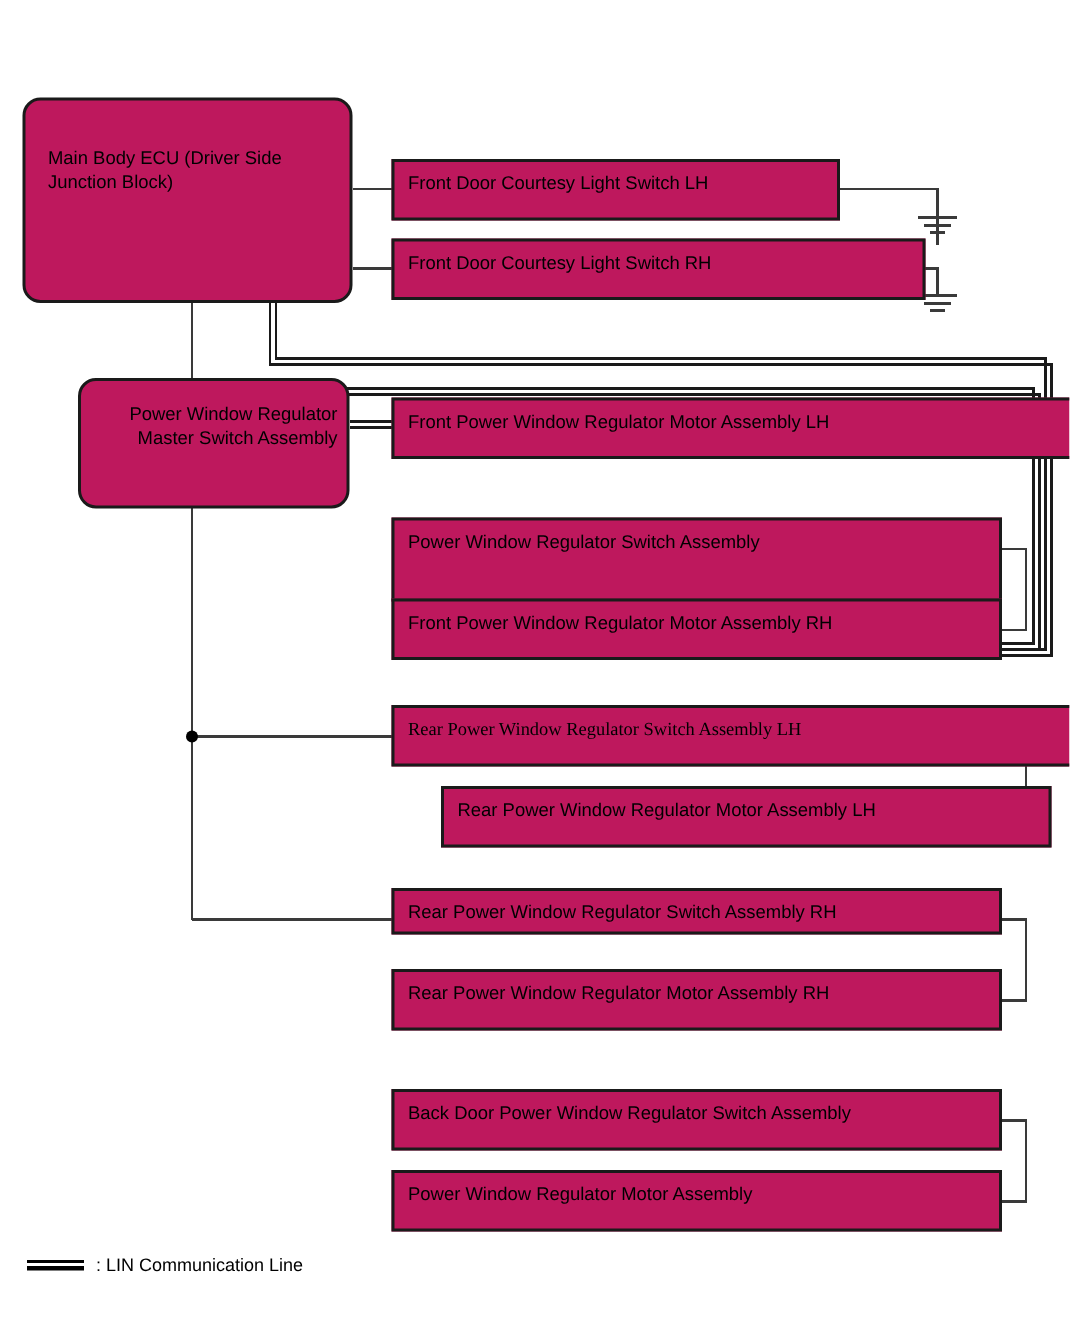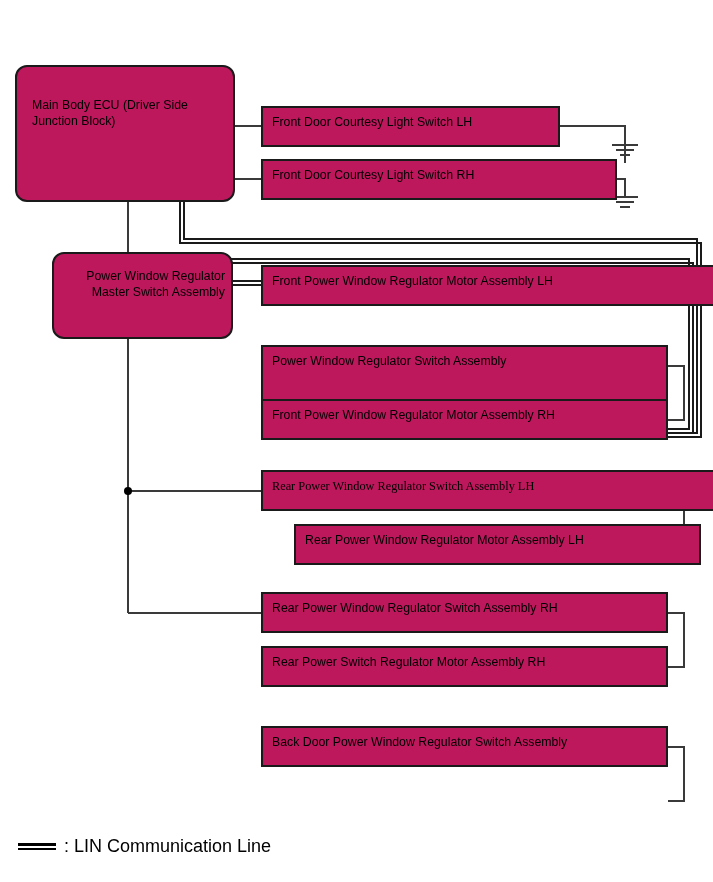--- a/index.html
+++ b/index.html
@@ -70,21 +70,21 @@
   .legend-swatch::before {
     content: "";
     position: absolute;
     left: 0;
     top: 2.5px;
     width: 38px;
     height: 2px;
     background: #ffffff;
   }
   .legend-text {
-    font-size: 18px;
+    font-size: 12px;
     color: #000000;
     margin-left: 8px;
     white-space: pre;
   }
 </style>
 </head>
 <body>
 
 <div id="diagram-root">
 
@@ -172,32 +172,35 @@
   </div>
 
   <div class="node" style="left:261px; top:470px; width:460px; height:41px;font-family:Liberation Serif, serif;">
     <div class="node-label">Rear Power Window Regulator Switch Assembly LH</div>
   </div>
 
   <div class="node" style="left:261px; top:524px; width:407px; height:41px;margin-left:33px;">
     <div class="node-label"> Rear Power Window Regulator Motor Assembly LH</div>
   </div>
 
-  <div class="node" style="left:261px; top:592px; width:407px; height:41px;">
+  <div class="node" style="left:261px; top:592px; width:407px; height:31px;">
     <div class="node-label">Rear Power Window Regulator Switch Assembly RH</div>
   </div>
 
   <div class="node" style="left:261px; top:646px; width:407px; height:41px;">
-    <div class="node-label">Rear Power Switch Regulator Motor Assembly RH</div>
+    <div class="node-label">Rear Power Window Regulator Motor Assembly RH</div>
   </div>
 
   <div class="node" style="left:261px; top:726px; width:407px; height:41px;padding-left:12px;">
     <div class="node-label">Back Door Power Window Regulator Switch Assembly</div>
   </div>
 
+  <div class="node" style="left:261px; top:780px; width:407px; height:41px;">
+    <div class="node-label">Power Window Regulator Motor Assembly</div>
+  </div>
 
   <svg style="position:absolute; left:0; top:0; width:713px; height:882px; z-index:7; pointer-events:none;">
     <circle cx="128" cy="491" r="4" fill="#000000"></circle>
   </svg>
 
   <div class="legend">
     <span class="legend-swatch"></span>
     <span class="legend-text">: LIN Communication Line</span>
   </div>
 

